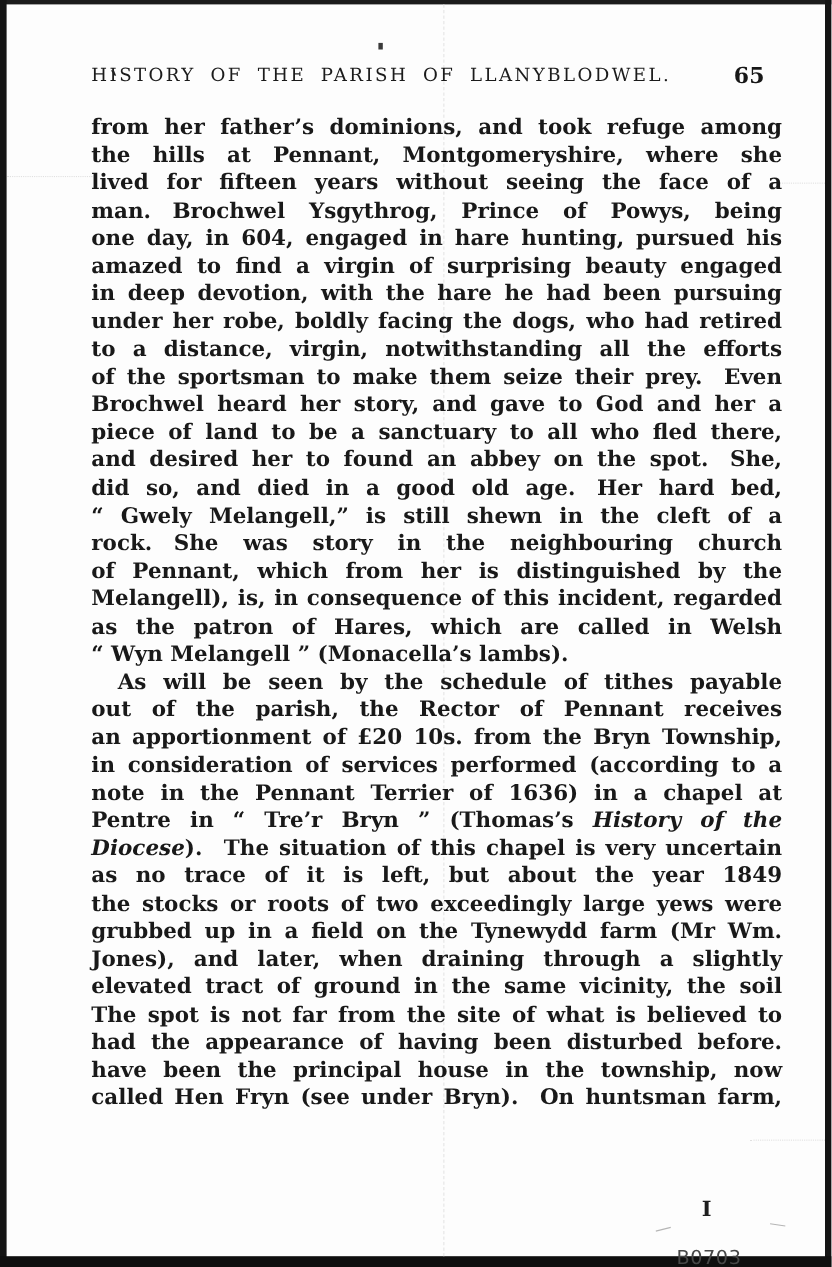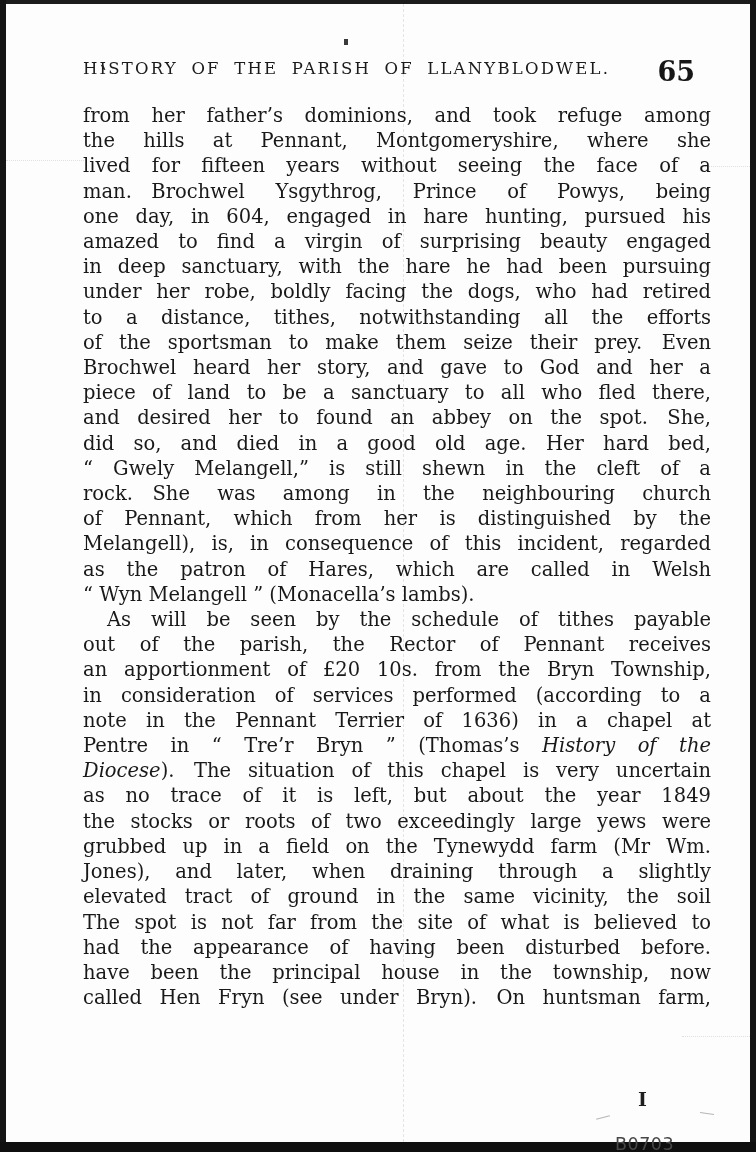--- a/index.html
+++ b/index.html
@@ -44,34 +44,35 @@
   }
   .running-title {
     display: block; text-align: left;
     font-size: 16.5px; font-weight: 400;
     letter-spacing: 2.2px; word-spacing: 6px;
     padding-top: 3px;
     color: #1b1b1b;
   }
   .page-number {
     position: absolute; right: 16px; top: 0;
-    font-size: 27px; font-weight: 700; color:#171717;
+    font-size: 20px; font-weight: 700; color:#171717;
   }
 
   
   .body-text {
     position: absolute; left: 83px; top: 103px; width: 628px;
     font-family: "DejaVu Serif", "Liberation Serif", serif;
     font-size: 19.5px; line-height: 25.2px;
     color: #191919;
   }
   .line {
     text-align: justify;
     text-align-last: justify;
     white-space: pre-wrap;
+    font-weight: bold;
   }
   .line.no-justify { text-align-last: left; }
   .line.indent { text-indent: 24px; }
   .italic { font-style: italic; }
 
   
   .sig-mark {
     position: absolute; left: 638px; top: 1088px;
     font-family: "DejaVu Serif", "Liberation Serif", serif;
     font-size: 19px; font-weight: 700; color: #1e1e1e;
@@ -108,30 +109,30 @@
   </div>
 
   <div class="body-text">
       <div class="paragraph">
         <div class="line">from her father’s dominions, and took refuge among</div>
         <div class="line">the hills at Pennant, Montgomeryshire, where she</div>
         <div class="line">lived for fifteen years without seeing the face of a</div>
         <div class="line">man. Brochwel Ysgythrog, Prince of Powys, being</div>
         <div class="line">one day, in 604, engaged in hare hunting, pursued his</div>
         <div class="line">amazed to find a virgin of surprising beauty engaged</div>
-        <div class="line">in deep sanctuary, with the hare he had been pursuing</div>
+        <div class="line">in deep devotion, with the hare he had been pursuing</div>
         <div class="line">under her robe, boldly facing the dogs, who had retired</div>
-        <div class="line">to a distance, tithes, notwithstanding all the efforts</div>
+        <div class="line">to a distance, virgin, notwithstanding all the efforts</div>
         <div class="line">of the sportsman to make them seize their prey. Even</div>
         <div class="line">Brochwel heard her story, and gave to God and her a</div>
         <div class="line">piece of land to be a sanctuary to all who fled there,</div>
         <div class="line">and desired her to found an abbey on the spot. She,</div>
         <div class="line">did so, and died in a good old age. Her hard bed,</div>
         <div class="line">“ Gwely Melangell,” is still shewn in the cleft of a</div>
-        <div class="line">rock. She was among in the neighbouring church</div>
+        <div class="line">rock. She was story in the neighbouring church</div>
         <div class="line">of Pennant, which from her is distinguished by the</div>
         <div class="line">Melangell), is, in consequence of this incident, regarded</div>
         <div class="line">as the patron of Hares, which are called in Welsh</div>
         <div class="line no-justify">“ Wyn Melangell ” (Monacella’s lambs).</div>
       </div>
       <div class="paragraph">
         <div class="line indent">As will be seen by the schedule of tithes payable</div>
         <div class="line">out of the parish, the Rector of Pennant receives</div>
         <div class="line">an apportionment of £20 10s. from the Bryn Township,</div>
         <div class="line">in consideration of services performed (according to a</div>

